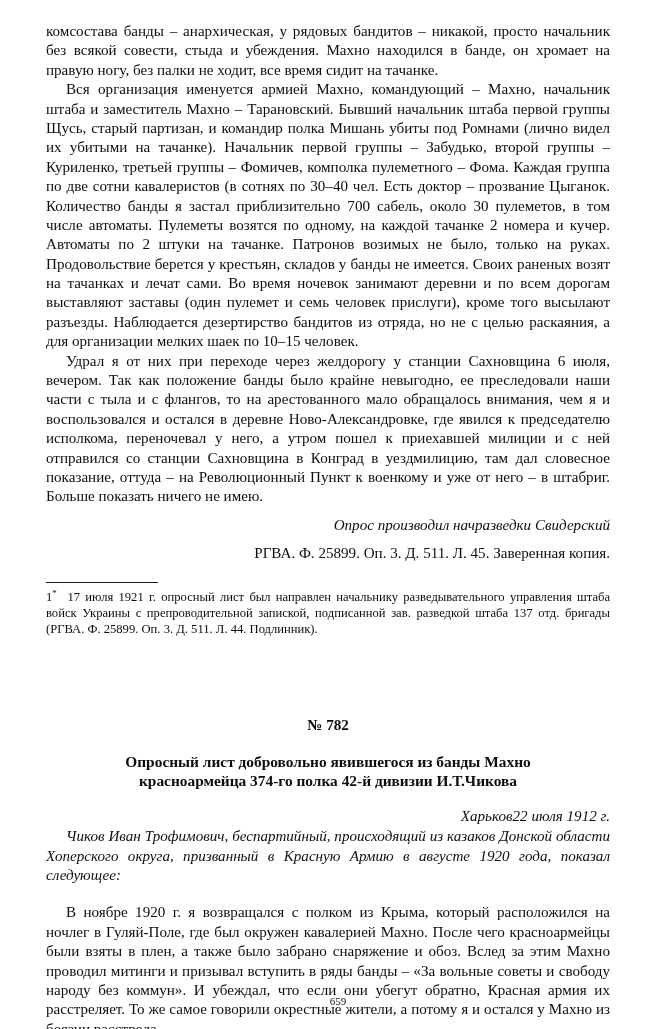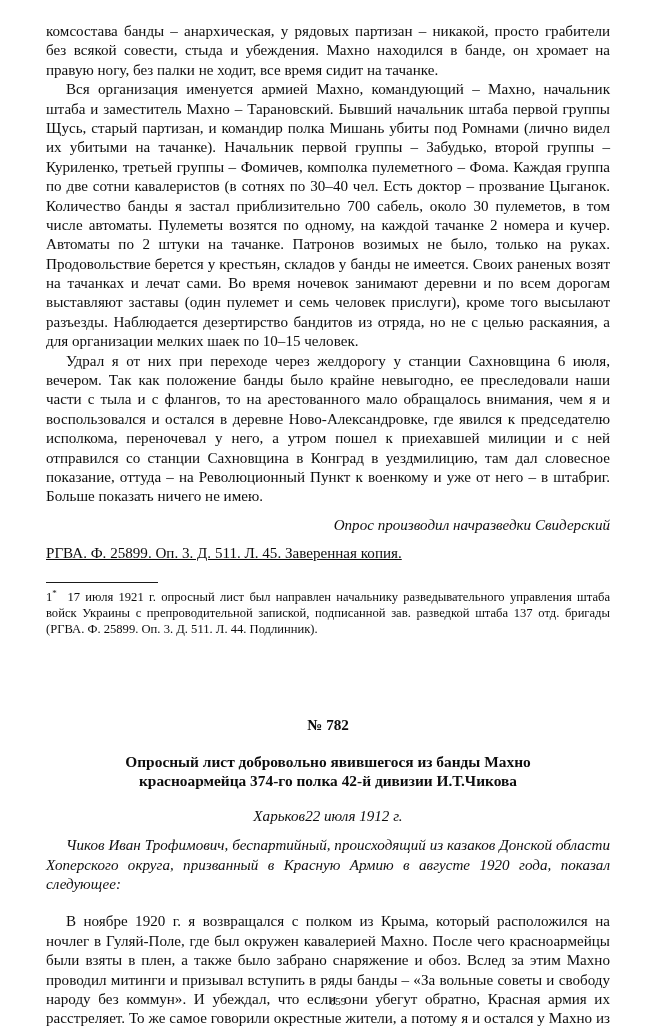--- a/index.html
+++ b/index.html
@@ -36,22 +36,21 @@
     font-size: 15.1px;
     line-height: 1.285;
     text-align: right;
     font-style: italic;
     margin: 9px 0 0 0;
   }
   .archref {
     font-size: 15.1px;
     line-height: 1.285;
     margin: 9px 0 0 0;
-    text-align: left;
-    text-decoration: underline;
+    text-align: right;
   }
   .footnote-wrap {
     margin-top: 18px;
   }
   .footnote-rule {
     width: 112px;
     height: 0;
     border-top: 1px solid #1a1a1a;
     margin: 0 0 5px 0;
   }
@@ -80,53 +79,53 @@
   }
   .doc-title {
     font-size: 15.4px;
     font-weight: bold;
     line-height: 1.25;
     margin: 18px;
     padding: 0 8px;
   }
   .place-date {
     display: flex;
-    justify-content: center;
+    justify-content: flex-end;
     align-items: baseline;
     font-size: 15.1px;
     font-style: italic;
     margin-top: 17px;
   }
   .lede {
     font-size: 15.1px;
     line-height: 1.285;
     font-style: italic;
     text-align: justify;
     text-indent: 20px;
-    margin: 11px 0 0 0;
+    margin: 2px 0 0 0;
   }
   .body-after {
     margin-top: 18px;
   }
   .page-number {
     position: absolute;
     left: 0;
     right: 0;
     bottom: 22px;
     text-align: center;
     font-size: 11px;
     margin-left: 20px;
   }
 </style>
 </head>
 <body>
 
 <div class="page">
 
-  <p class="para">комсостава банды – анархическая, у рядовых партизан – никакой, просто грабители без всякой совести, стыда и убеждения. Махно находился в банде, он хромает на правую ногу, без палки не ходит, все время сидит на тачанке.</p>
+  <p class="para">комсостава банды – анархическая, у рядовых бандитов – никакой, просто начальник без всякой совести, стыда и убеждения. Махно находился в банде, он хромает на правую ногу, без палки не ходит, все время сидит на тачанке.</p>
   <p class="para indent">Вся организация именуется армией Махно, командующий – Махно, начальник штаба и заместитель Махно – Тарановский. Бывший начальник штаба первой группы Щусь, старый партизан, и командир полка Мишань убиты под Ромнами (лично видел их убитыми на тачанке). Начальник первой группы – Забудько, второй группы – Куриленко, третьей группы – Фомичев, комполка пулеметного – Фома. Каждая группа по две сотни кавалеристов (в сотнях по 30–40 чел. Есть доктор – прозвание Цыганок. Количество банды я застал приблизительно 700 сабель, около 30 пулеметов, в том числе автоматы. Пулеметы возятся по одному, на каждой тачанке 2 номера и кучер. Автоматы по 2 штуки на тачанке. Патронов возимых не было, только на руках. Продовольствие берется у крестьян, складов у банды не имеется. Своих раненых возят на тачанках и лечат сами. Во время ночевок занимают деревни и по всем дорогам выставляют заставы (один пулемет и семь человек прислуги), кроме того высылают разъезды. Наблюдается дезертирство бандитов из отряда, но не с целью раскаяния, а для организации мелких шаек по 10–15 человек.</p>
   <p class="para indent">Удрал я от них при переходе через желдорогу у станции Сахновщина 6 июля, вечером. Так как положение банды было крайне невыгодно, ее преследовали наши части с тыла и с флангов, то на арестованного мало обращалось внимания, чем я и воспользовался и остался в деревне Ново-Александровке, где явился к председателю исполкома, переночевал у него, а утром пошел к приехавшей милиции и с ней отправился со станции Сахновщина в Конград в уездмилицию, там дал словесное показание, оттуда – на Революционный Пункт к военкому и уже от него – в штабриг. Больше показать ничего не имею.</p>
 
   <p class="signature">Опрос производил начразведки Свидерский</p>
 
   <p class="archref">РГВА. Ф. 25899. Оп. 3. Д. 511. Л. 45. Заверенная копия.</p>
 
   <div class="footnote-wrap">
     <div class="footnote-rule"></div>
     <p class="footnote"><span class="fn-mark">1<sup>*</sup></span>&nbsp;&nbsp;<span>17 июля 1921 г. опросный лист был направлен начальнику разведывательного управления штаба войск Украины с препроводительной запиской, подписанной зав. разведкой штаба 137 отд. бригады (РГВА. Ф. 25899. Оп. 3. Д. 511. Л. 44. Подлинник).</span></p>

